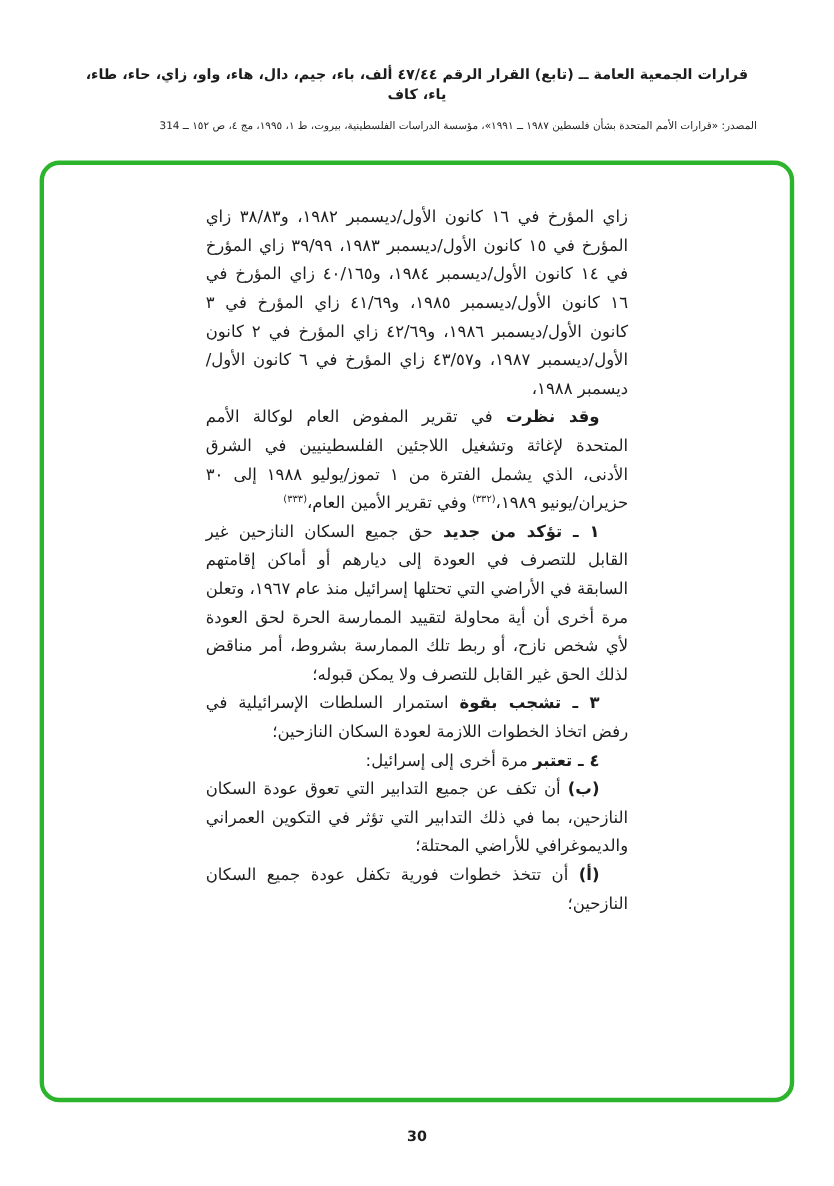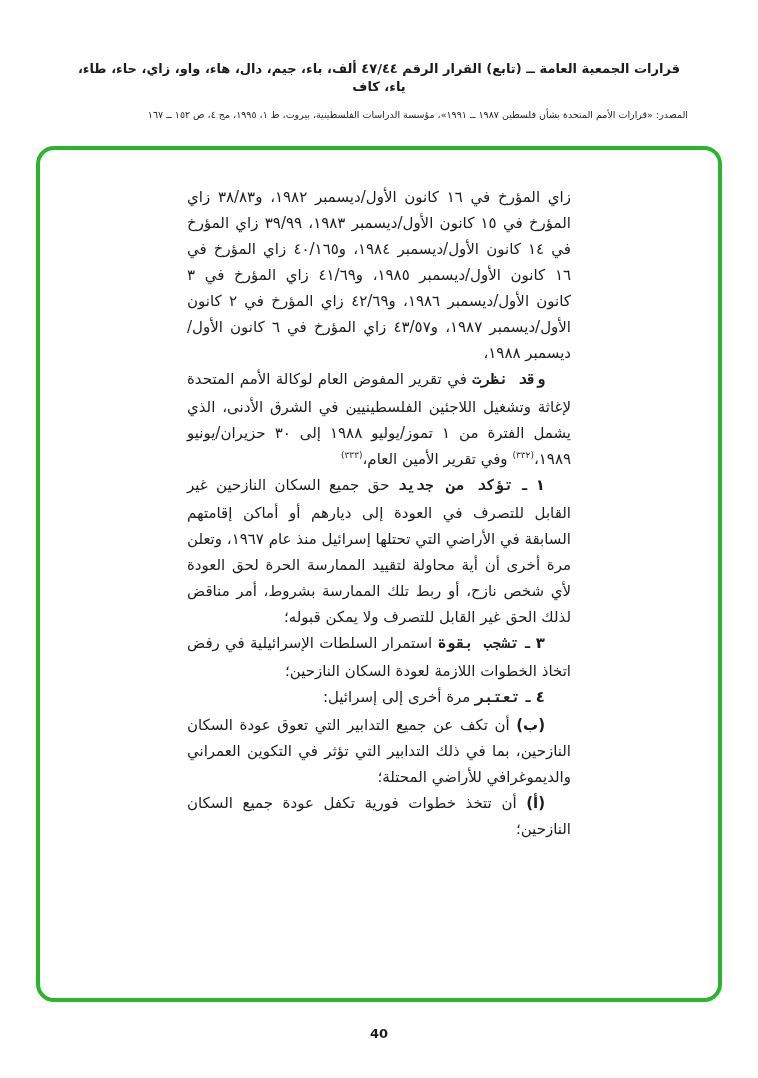--- a/index.html
+++ b/index.html
@@ -51,21 +51,21 @@
   
   .text-col {
     width: 384px;
     margin: 34px auto 0 auto;
     font-size: 15px;
     line-height: 26px;
     text-align: justify;
   }
   .text-col p { text-indent: 26px; }
   .text-col p.flush { text-indent: 0; }
-  .lead { font-weight: bold; font-family: Liberation Mono, monospace; }
+  .lead { font-weight: bold; }
   .num { font-weight: bold; }
   sup.fn-ref {
     font-size: 9px;
     vertical-align: super;
     line-height: 0;
   }
 
   
   .footnotes {
     position: absolute;
@@ -103,21 +103,21 @@
     font-weight: bold;
   }
 </style>
 </head>
 <body>
 
 <div class="page">
 
   <div class="doc-header">
     <div class="header-title">قرارات الجمعية العامة ــ (تابع) القرار الرقم ٤٧/٤٤ ألف، باء، جيم، دال، هاء، واو، زاي، حاء، طاء، ياء، كاف</div>
-    <div class="header-source">المصدر: «قرارات الأمم المتحدة بشأن فلسطين ١٩٨٧ ــ ١٩٩١»، مؤسسة الدراسات الفلسطينية، بيروت، ط ١، ١٩٩٥، مج ٤، ص ١٥٢ ــ ١٦٧</div>
+    <div class="header-source">المصدر: «قرارات الأمم المتحدة بشأن فلسطين ١٩٨٧ ــ ١٩٩١»، مؤسسة الدراسات الفلسطينية، بيروت، ط ١، ١٩٩٥، مج ٤، ص ١٥٢ ــ 314</div>
   </div>
 
   <div class="frame" style="border-color: rgb(45, 180, 45);">
 
     <div class="text-col">
 
       <p class="flush">زاي المؤرخ في ١٦ كانون الأول/ديسمبر ١٩٨٢، و٣٨/٨٣ زاي المؤرخ في ١٥ كانون الأول/ديسمبر ١٩٨٣، ٣٩/٩٩ زاي المؤرخ في ١٤ كانون الأول/ديسمبر ١٩٨٤، و٤٠/١٦٥ زاي المؤرخ في ١٦ كانون الأول/ديسمبر ١٩٨٥، و٤١/٦٩ زاي المؤرخ في ٣ كانون الأول/ديسمبر ١٩٨٦، و٤٢/٦٩ زاي المؤرخ في ٢ كانون الأول/ديسمبر ١٩٨٧، و٤٣/٥٧ زاي المؤرخ في ٦ كانون الأول/ديسمبر ١٩٨٨،</p>
 
       <p><span class="lead">وقد نظرت</span><span> في تقرير المفوض العام لوكالة الأمم المتحدة لإغاثة وتشغيل اللاجئين الفلسطينيين في الشرق الأدنى، الذي يشمل الفترة من ١ تموز/يوليو ١٩٨٨ إلى ٣٠ حزيران/يونيو ١٩٨٩،</span><sup class="fn-ref">(٣٣٢)</sup><span> وفي تقرير الأمين العام،</span><sup class="fn-ref">(٣٣٣)</sup></p>
 
@@ -130,15 +130,15 @@
 
       <p><span class="num">(ب)</span><span> أن تكف عن جميع التدابير التي تعوق عودة السكان النازحين، بما في ذلك التدابير التي تؤثر في التكوين العمراني والديموغرافي للأراضي المحتلة؛</span></p>
 
       <p><span class="num">(أ)</span><span> أن تتخذ خطوات فورية تكفل عودة جميع السكان النازحين؛</span></p>
 
     </div>
 
 
   </div>
 
-  <div class="page-number">40</div>
+  <div class="page-number">30</div>
 
 </div>
 
 </body></html>

